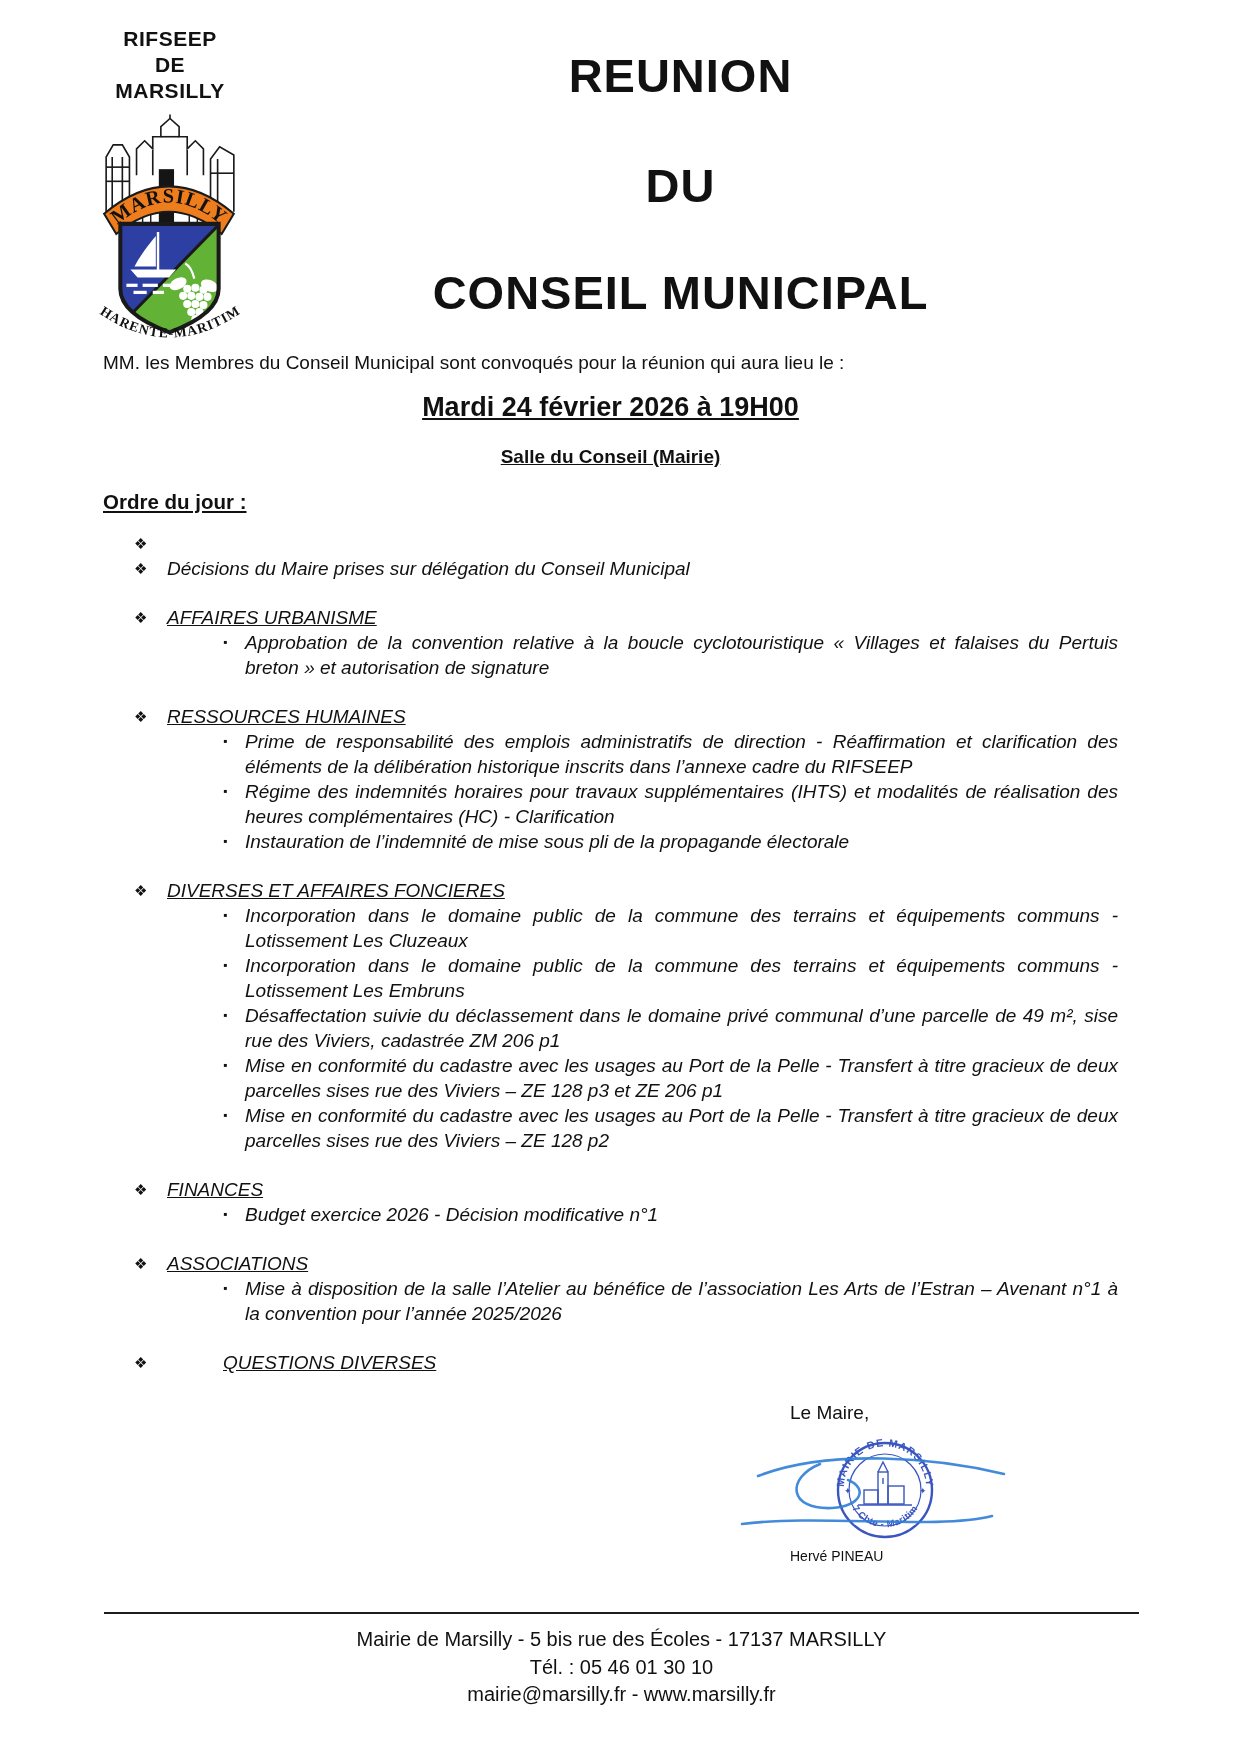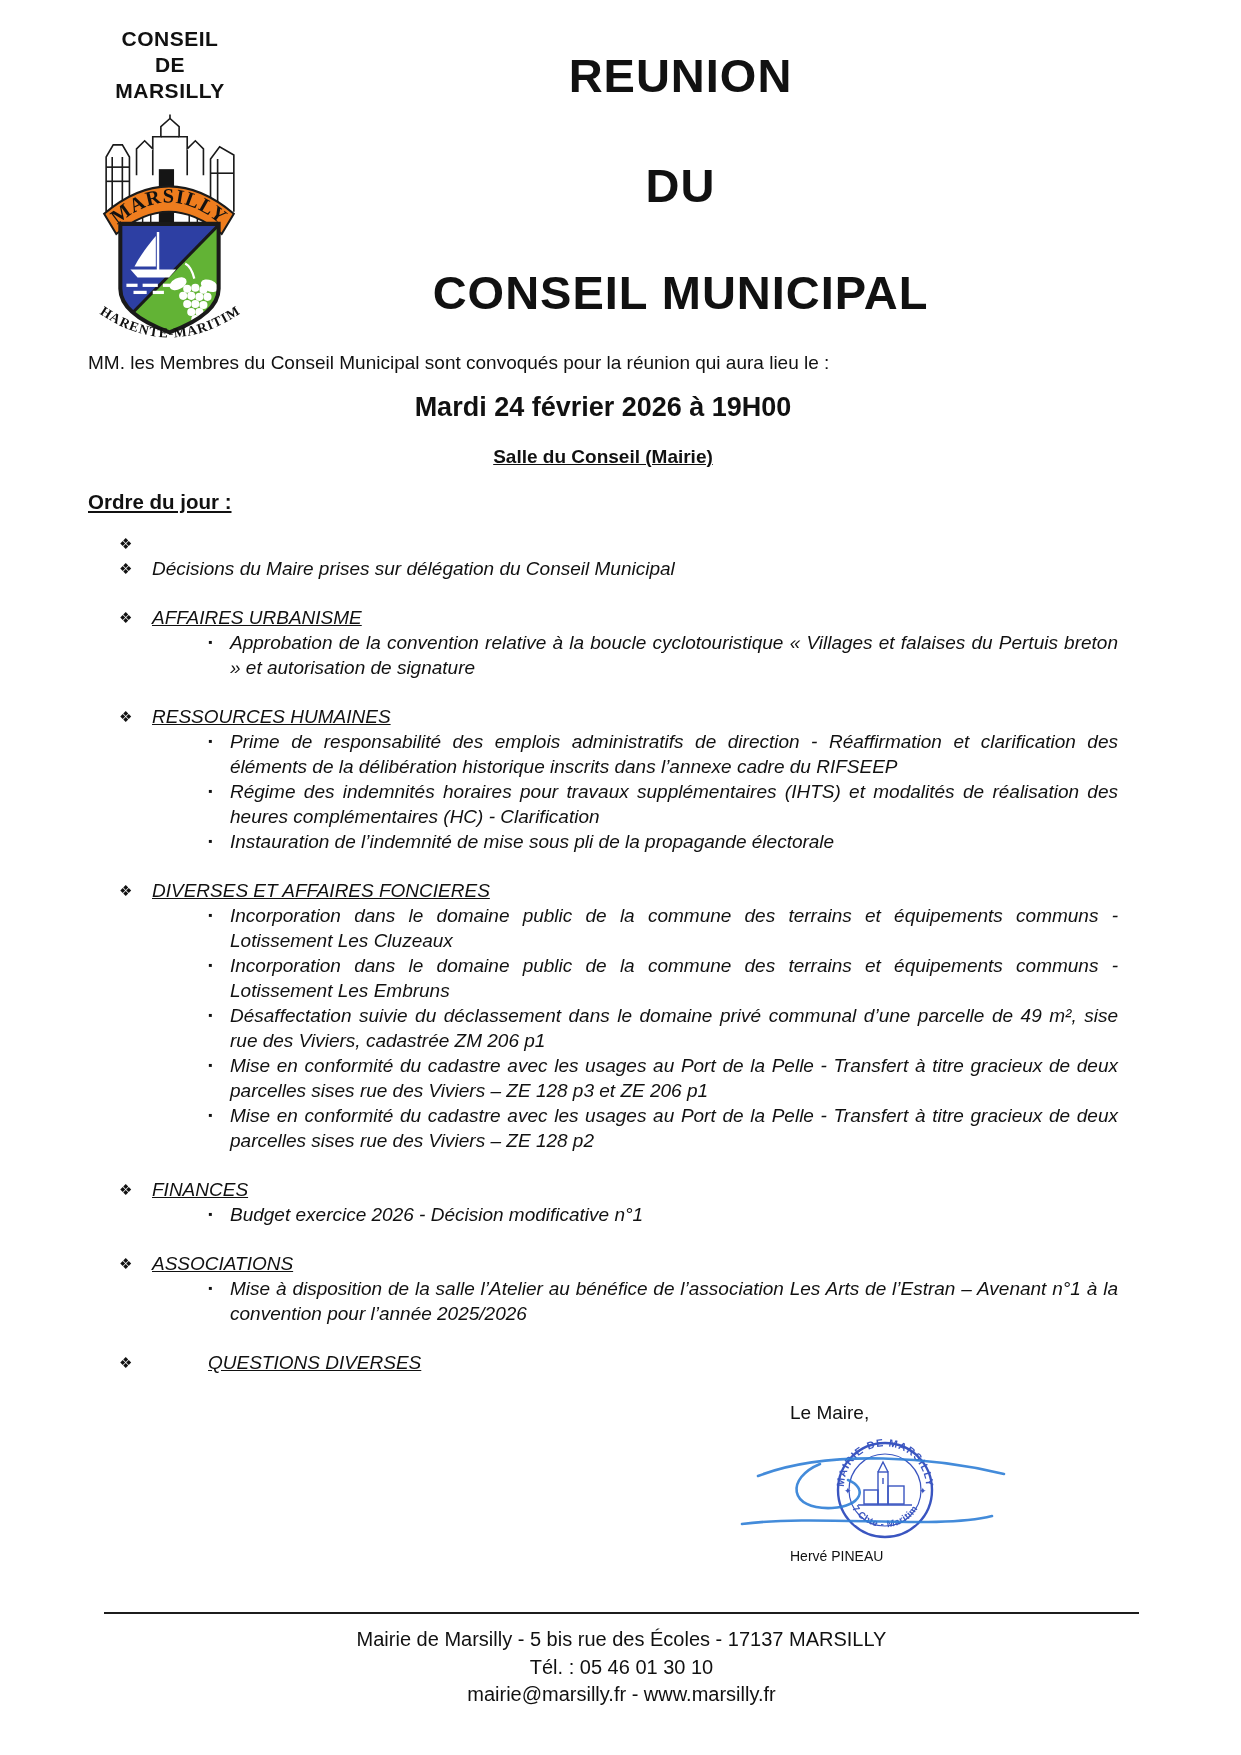--- a/index.html
+++ b/index.html
@@ -9,23 +9,23 @@
     overflow:hidden;
   }
   
   .org-block{position:absolute;left:100px;top:26px;width:140px;text-align:center;
     font-weight:bold;font-size:21px;line-height:26px;letter-spacing:.5px;}
   .logo-wrap{position:absolute;left:96px;top:114px;width:150px;height:236px;}
   .title-block{position:absolute;left:250px;right:130px;top:40px;height:310px;text-align:center;}
   .title-line{position:absolute;left:0;right:0;font-weight:bold;font-size:47px;letter-spacing:1px;}
   .t1{top:8px;} .t2{top:118px;} .t3{top:225px;}
   
-  .doc-body{position:absolute;left:88px;right:123px;top:350px;font-size:19px;}
+  .doc-body{position:absolute;left:103px;right:123px;top:350px;font-size:19px;}
   .intro{line-height:25px;}
-  .meeting-date{margin-top:16px;text-align:center;font-weight:bold;font-size:27px;line-height:32px;}
+  .meeting-date{margin-top:16px;text-align:center;font-weight:bold;font-size:27px;line-height:32px;text-decoration:underline;}
   .meeting-loc{margin-top:21px;text-align:center;font-weight:bold;font-size:19px;line-height:26px;
     text-decoration:underline;}
   .ordre{margin-top:18px;font-weight:bold;font-size:20.5px;line-height:27px;text-decoration:underline;}
   .agenda-group{margin-top:24px;}
   .agenda-group.first{margin-top:16px;}
   .row{display:flex;line-height:25px;font-style:italic;}
   .top-row{padding-left:31px;}
   .bullet{flex:0 0 auto;font-style:normal;}
   .diamond{width:33px;font-size:15px;}
   .square{width:22px;font-size:12px;line-height:25px;}
@@ -41,21 +41,21 @@
   .footer-rule{position:absolute;left:104px;right:102px;top:1612px;border-top:2.5px solid #1c1c1c;}
   .footer-text{position:absolute;left:104px;right:102px;top:1626px;text-align:center;
     font-size:20px;line-height:27.5px;}
 </style>
 </head>
 <body>
 
 <div class="page">
 
   <div class="org-block">
-    <div>CONSEIL</div>
+    <div>RIFSEEP</div>
     <div>DE</div>
     <div>MARSILLY</div>
   </div>
 
   <div class="logo-wrap">
     <svg width="150" height="236" viewBox="0 0 148 232">
 
       <g stroke="#1a1a1a" stroke-width="1.6" fill="#ffffff">
         <path d="M10,96 L10,42 L17,30 L26,30 L33,42 L33,96"></path>
         <line x1="10" y1="52" x2="33" y2="52"></line>

